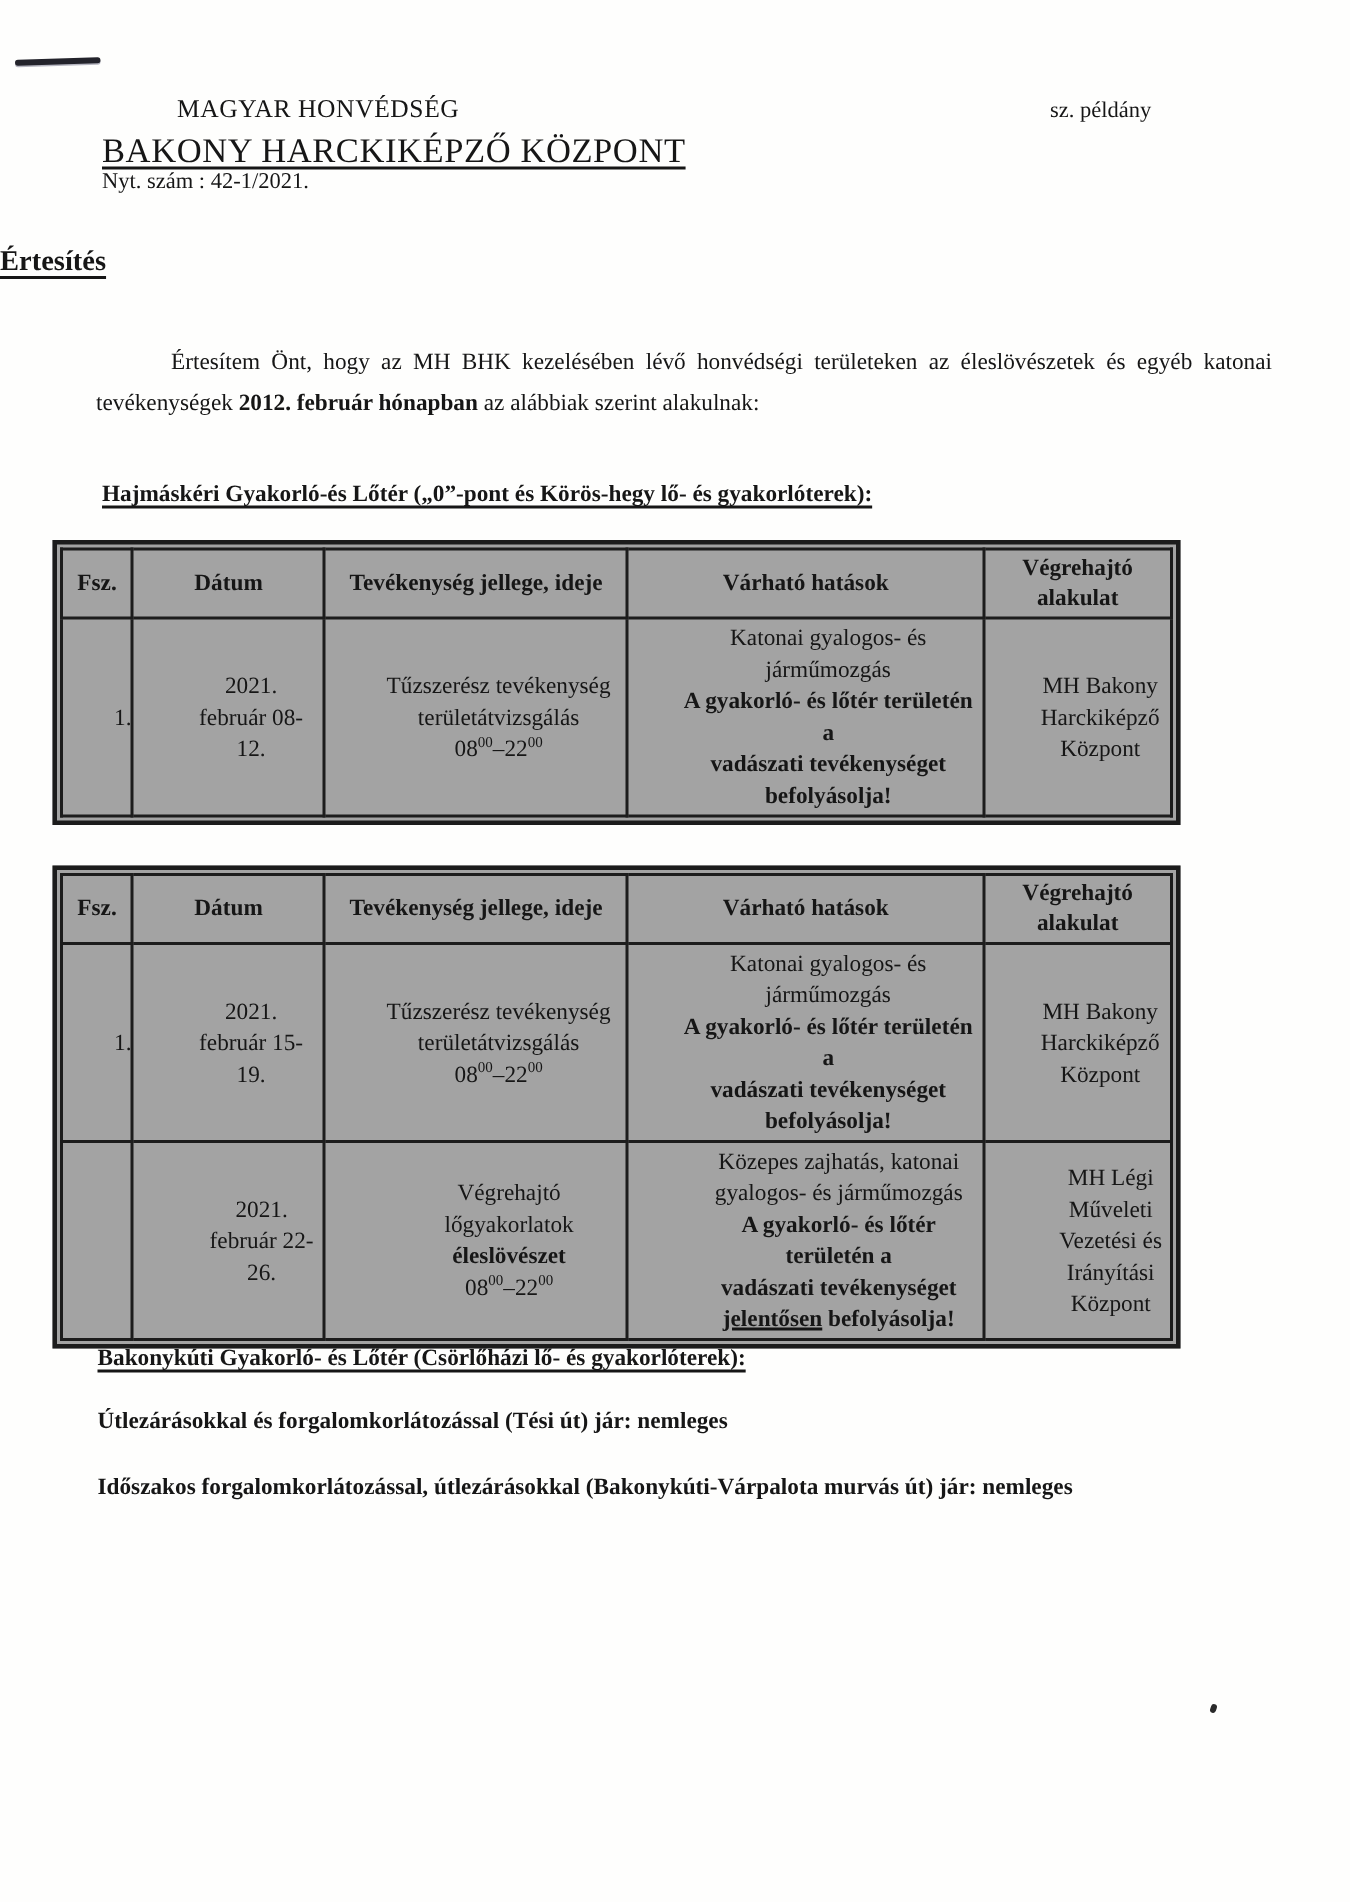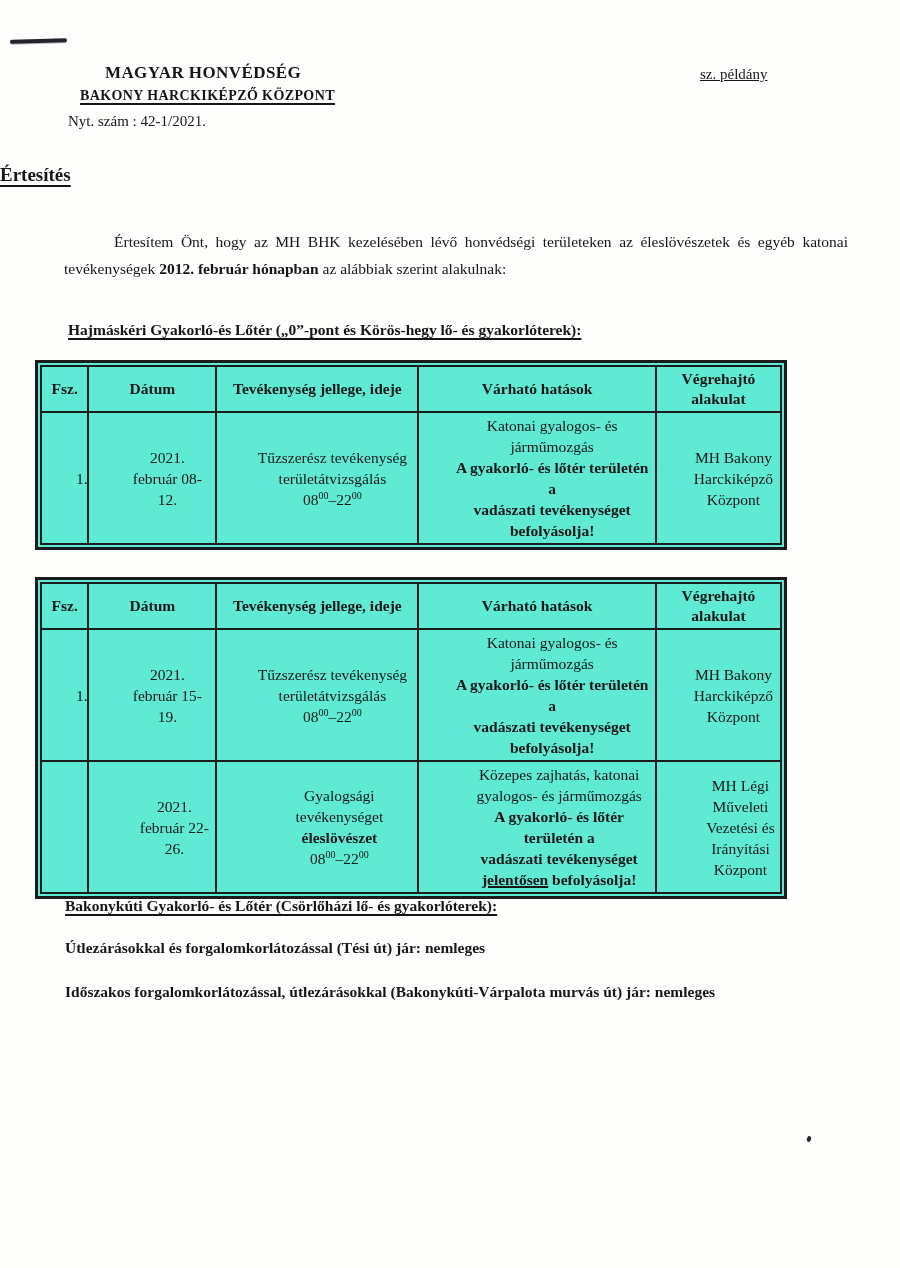--- a/index.html
+++ b/index.html
@@ -8,44 +8,44 @@
     background:#fefefdl; background-color:#fefefd;
     font-family:"Liberation Serif", serif; color:#161616;
     -webkit-font-smoothing:antialiased;
   }
   .abs { position:absolute; }
   .scan-mark {
     position:absolute; left:10px; top:39px; width:57px; height:4px;
     background:#23232b; border-radius:2px; transform:rotate(-1.8deg);
     box-shadow:0 1px 0 rgba(50,50,80,.35);
   }
-  .org1 { left:105px; top:63px; font-size:17px; font-weight:bold; letter-spacing:.4px; }
-  .org2 { left:80px;  top:88px; font-size:14px; font-weight:bold; letter-spacing:.4px;
+  .org1 { left:118px; top:63px; font-size:17px; font-weight:normal; letter-spacing:.4px; }
+  .org2 { left:68px;  top:88px; font-size:23px; font-weight:normal; letter-spacing:.4px;
           text-decoration:underline; text-decoration-thickness:2px; text-underline-offset:3px; }
   .nyt  { left:68px;  top:113px; font-size:15px; }
-  .copy { left:700px; top:66px; font-size:15px;text-decoration:underline; }
+  .copy { left:700px; top:66px; font-size:15px; }
   .title {
     left:0; right:0; top:164px; text-align:left;
     font-size:19px; font-weight:bold;
     text-decoration:underline; text-decoration-thickness:2px; text-underline-offset:4px;
   }
   .intro {
     left:64px; top:228px; width:784px; margin:0;
     font-size:15.5px; line-height:27px; text-align:justify; text-indent:50px;
   }
   .sec-heading {
     font-size:15.5px; font-weight:bold;
     text-decoration:underline; text-decoration-thickness:1.5px; text-underline-offset:3px;
   }
   .sec1 { left:68px; top:321px; }
   .sec2 { left:68px; top:537px; }
   .sec3 { left:65px; top:897px; }
   .tbl-frame {
     position:absolute; left:35px; width:752px; box-sizing:border-box;
-    border:3px solid #1c1c1c; padding:2px; background:#5eead4;
+    border:3px solid #1c1c1c; padding:2px; background:#a3a3a3;
   }
   .tbl1 { top:360px; }
   .tbl2 { top:577px; }
   table { width:100%; border-collapse:collapse; table-layout:fixed; }
   th, td {
     border:2px solid #1c1c1c; text-align:center; vertical-align:middle;
     font-size:15.5px; line-height:21px; padding:2px 4px; overflow:hidden;
   }
   th { font-weight:bold; height:40px; line-height:20px; }
   tr.r105 td { height:100px;padding-left:34px; }
@@ -169,21 +169,21 @@
             <span class="line">Központ</span>
           </td>
         </tr>
         <tr class="r110">
           <td>2.</td>
           <td>
             <span class="line">2021.</span>
             <span class="line">február 22-26.</span>
           </td>
           <td>
-            <span class="line">Gyalogsági tevékenységet</span>
+            <span class="line">Végrehajtó lőgyakorlatok</span>
             <span class="line b">éleslövészet</span>
             <span class="line"><span>08</span><sup>00</sup><span>–</span><span>22</span><sup>00</sup></span>
           </td>
           <td>
             <span class="line">Közepes zajhatás, katonai</span>
             <span class="line">gyalogos- és járműmozgás</span>
             <span class="line b">A gyakorló- és lőtér területén a</span>
             <span class="line b">vadászati tevékenységet</span>
             <span class="line b"><span class="u">jelentősen</span><span> befolyásolja!</span></span>
           </td>

